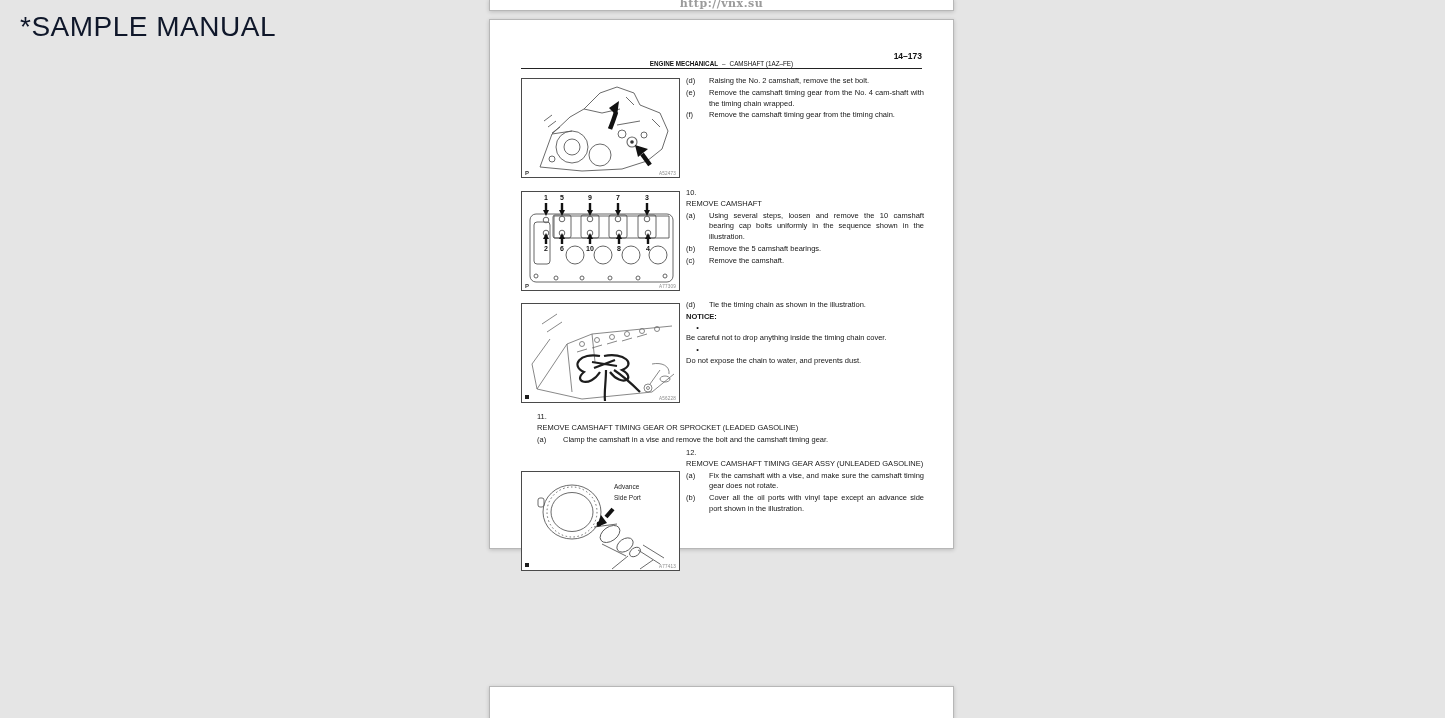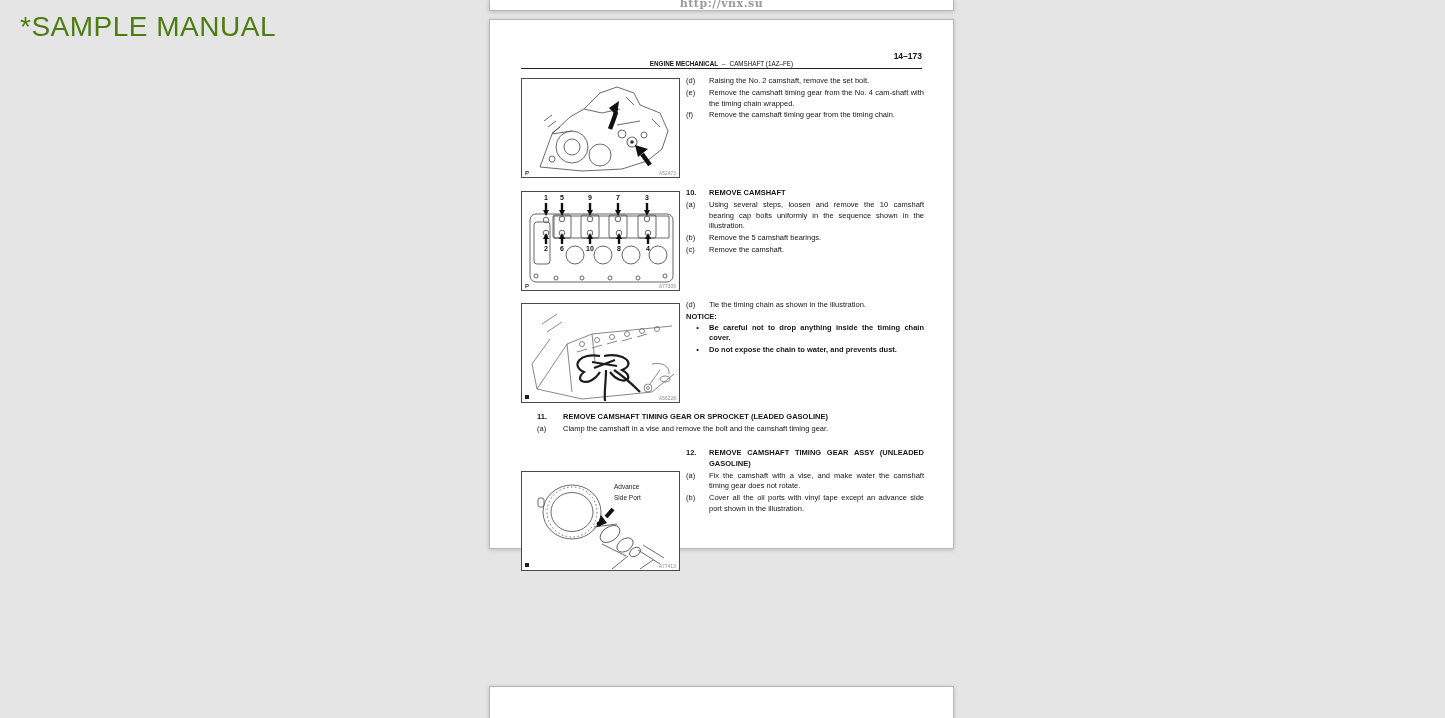--- a/index.html
+++ b/index.html
@@ -1,20 +1,20 @@
 <!DOCTYPE html>
 <html><head>
 <meta charset="utf-8">
 <style>
   html,body{margin:0;padding:0;}
   body{background:#e5e5e5;font-family:"Liberation Sans",sans-serif;}
   .stage{position:relative;width:1445px;height:718px;background:#e5e5e5;overflow:hidden;}
 
   
-  .sample-label{position:absolute;left:20px;top:11px;font-size:28px;color:#4d7c0f;letter-spacing:.5px;}
+  .sample-label{position:absolute;left:20px;top:11px;font-size:28px;color:#0f172a;letter-spacing:.5px;}
 
   
   .page{position:absolute;left:489px;width:465px;background:#fff;border:1px solid #b7b7b7;box-shadow:0 1px 4px rgba(0,0,0,.18);box-sizing:border-box;}
   .page-prev{top:-1px;height:12px;border-top:none;}
   .page-main{top:19px;height:530px;}
   .page-next{top:686px;height:40px;}
 
   .watermark{position:absolute;left:0;right:0;top:-2px;text-align:center;font-family:"DejaVu Serif",serif;font-weight:bold;font-size:11px;color:#9b9b9b;letter-spacing:.5px;}
 
   
@@ -26,21 +26,21 @@
 
   
   .tblock{position:absolute;font-size:7.5px;line-height:10.8px;color:#161616;}
   .col-right{left:196px;width:238px;}
   .col-full{left:28px;width:406px;margin-left:19px;}
   .step{display:flex;}
   .step + .step{margin-top:1px;}
   .step .lbl{flex:none;width:23px;}
   .col-full .step .lbl{width:26px;}
   .step .txt{flex:1;text-align:justify;}
-  .bold{font-weight:bold;}
+  .bold{font-weight:normal;flex-direction:column;}
   .notice-title{font-weight:bold;margin-top:1px;}
   .bullet-row .lbl{text-align:center;width:23px;flex:none;}
 
   
   .fig{position:absolute;left:31px;width:159px;height:100px;background:#fff;border:1px solid #4a4a4a;box-sizing:border-box;}
   .fig svg{position:absolute;left:0;top:0;}
   .fig-corner{position:absolute;left:3px;bottom:1px;font-size:6px;font-weight:bold;color:#333;line-height:6px;}
   .fig-corner-sq{position:absolute;left:3px;bottom:3px;width:4px;height:4px;background:#1d1d1d;}
   .fig-code{position:absolute;right:3px;bottom:1px;font-size:4.6px;color:#8a8a8a;line-height:5px;letter-spacing:.2px;}
   .fig-num{position:absolute;transform:translateX(-50%);font-size:7px;font-weight:600;color:#101010;line-height:7px;}
@@ -276,21 +276,21 @@
       </div>
     </div>
 
     <div class="tblock col-right" style="top:428px;">
       <div class="step bold">
         <span class="lbl">12.</span>
         <span class="txt">REMOVE CAMSHAFT TIMING GEAR ASSY (UNLEADED GASOLINE)</span>
       </div>
       <div class="step">
         <span class="lbl">(a)</span>
-        <span class="txt">Fix the camshaft with a vise, and make water the camshaft timing gear does not rotate.</span>
+        <span class="txt">Fix the camshaft with a vise, and make sure the camshaft timing gear does not rotate.</span>
       </div>
       <div class="step">
         <span class="lbl">(b)</span>
         <span class="txt">Cover all the oil ports with vinyl tape except an advance side port shown in the illustration.</span>
       </div>
     </div>
 
   </div>
 
   <div class="page page-next"></div>

